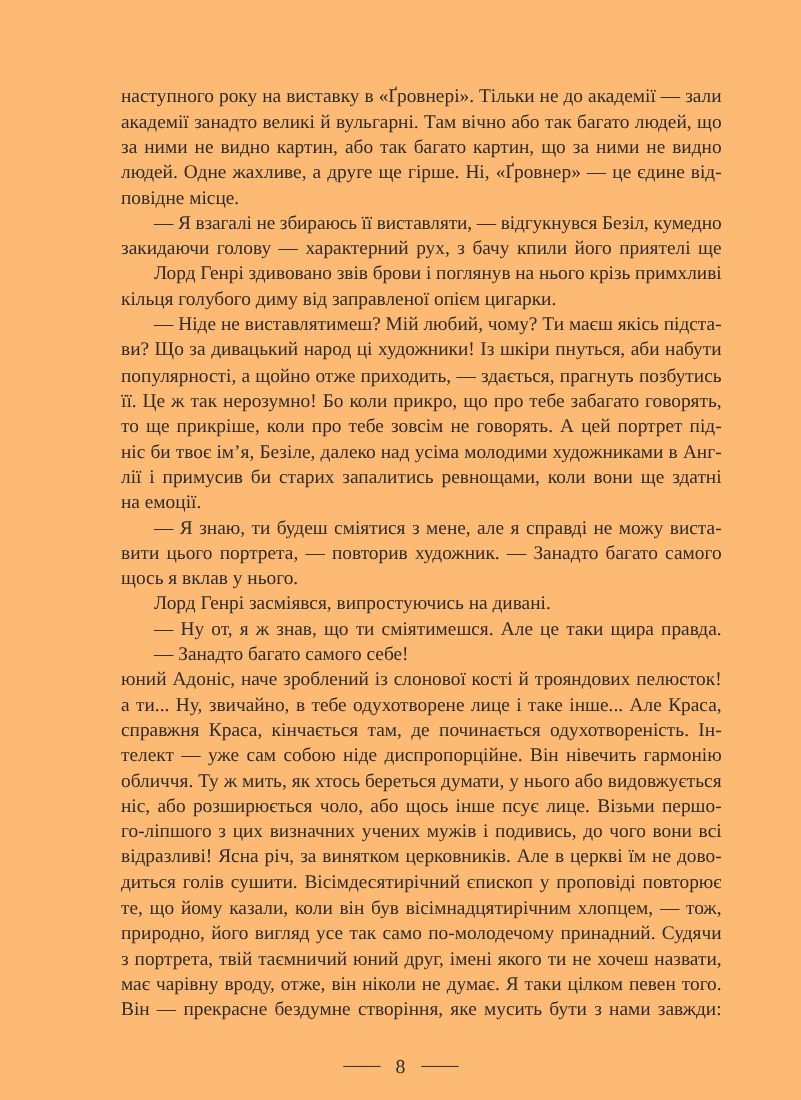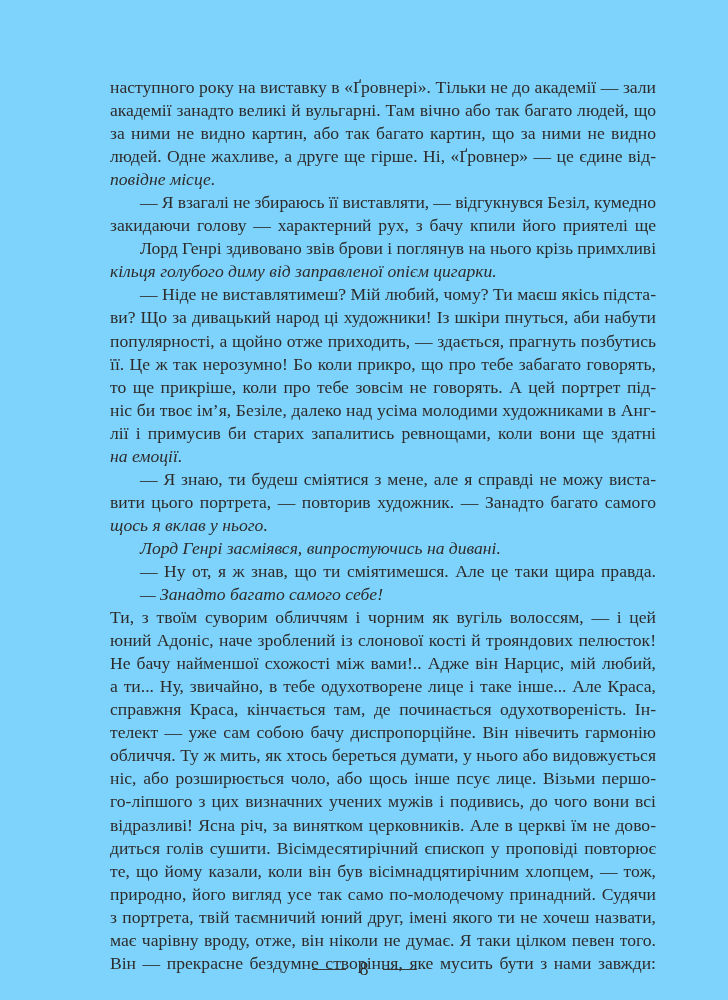--- a/index.html
+++ b/index.html
@@ -1,32 +1,32 @@
 <!DOCTYPE html>
 <html><head>
 <meta charset="utf-8">
 <style>
   html, body { margin: 0; padding: 0; background: #ffffff; }
   body { width: 728px; height: 1000px; position: relative; overflow: hidden; }
   .page {
     position: absolute; left: 0; top: 0; width: 728px; height: 1000px;
-    background: #7dd3fc;
+    background: #fdba74;
   }
   .text-block {
     position: absolute; left: 110px; top: 76px; width: 546px;
     font-family: "Liberation Serif", "DejaVu Serif", serif;
     font-size: 17.6px; line-height: 23.05px; color: #2e2b2b;
   }
   .line {
     display: block; height: 23.05px; white-space: nowrap;
     text-align: justify; text-align-last: justify;
     overflow: visible;
   }
   .line.indent { padding-left: 30px; }
-  .line.last { text-align-last: left; font-style: italic; }
+  .line.last { text-align-last: left; }
   .footer {
     position: absolute; left: 0; width: 728px; top: 954px; height: 30px;
     display: flex; justify-content: center; align-items: center; gap: 14px;
     font-family: "Liberation Serif", "DejaVu Serif", serif; font-size: 18px; color: #2e2b2b;
   }
   .rule { width: 34px; height: 0; border-top: 1.3px solid #3a3737; }
 </style>
 </head>
 <body>
 
@@ -48,26 +48,24 @@
       <span class="line">то ще прикріше, коли про тебе зовсім не говорять. А цей портрет під-</span>
       <span class="line">ніс би твоє ім’я, Безіле, далеко над усіма молодими художниками в Анг-</span>
       <span class="line">лії і примусив би старих запалитись ревнощами, коли вони ще здатні</span>
       <span class="line last">на емоції.</span>
       <span class="line indent">— Я знаю, ти будеш сміятися з мене, але я справді не можу виста-</span>
       <span class="line">вити цього портрета, — повторив художник. — Занадто багато самого</span>
       <span class="line last">щось я вклав у нього.</span>
       <span class="line indent last">Лорд Генрі засміявся, випростуючись на дивані.</span>
       <span class="line indent">— Ну от, я ж знав, що ти сміятимешся. Але це таки щира правда.</span>
       <span class="line indent last">— Занадто багато самого себе!</span>
-      <span class="line">Ти, з твоїм суворим обличчям і чорним як вугіль волоссям, — і цей</span>
       <span class="line">юний Адоніс, наче зроблений із слонової кості й трояндових пелюсток!</span>
-      <span class="line">Не бачу найменшої схожості між вами!.. Адже він Нарцис, мій любий,</span>
       <span class="line">а ти... Ну, звичайно, в тебе одухотворене лице і таке інше... Але Краса,</span>
       <span class="line">справжня Краса, кінчається там, де починається одухотвореність. Ін-</span>
-      <span class="line">телект — уже сам собою бачу диспропорційне. Він нівечить гармонію</span>
+      <span class="line">телект — уже сам собою ніде диспропорційне. Він нівечить гармонію</span>
       <span class="line">обличчя. Ту ж мить, як хтось береться думати, у нього або видовжується</span>
       <span class="line">ніс, або розширюється чоло, або щось інше псує лице. Візьми першо-</span>
       <span class="line">го-ліпшого з цих визначних учених мужів і подивись, до чого вони всі</span>
       <span class="line">відразливі! Ясна річ, за винятком церковників. Але в церкві їм не дово-</span>
       <span class="line">диться голів сушити. Вісімдесятирічний єпископ у проповіді повторює</span>
       <span class="line">те, що йому казали, коли він був вісімнадцятирічним хлопцем, — тож,</span>
       <span class="line">природно, його вигляд усе так само по-молодечому принадний. Судячи</span>
       <span class="line">з портрета, твій таємничий юний друг, імені якого ти не хочеш назвати,</span>
       <span class="line">має чарівну вроду, отже, він ніколи не думає. Я таки цілком певен того.</span>
       <span class="line">Він — прекрасне бездумне створіння, яке мусить бути з нами завжди:</span>

